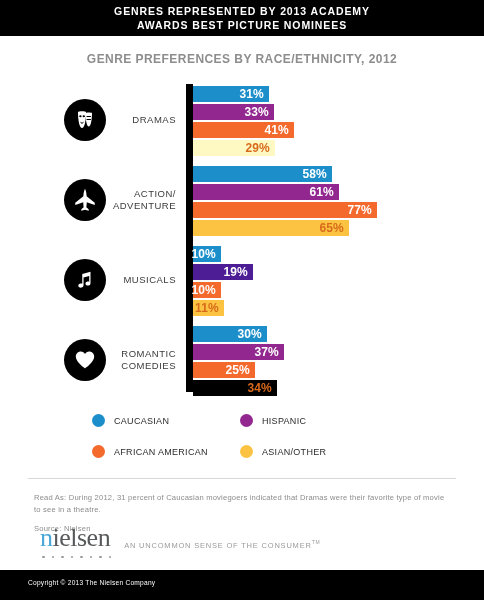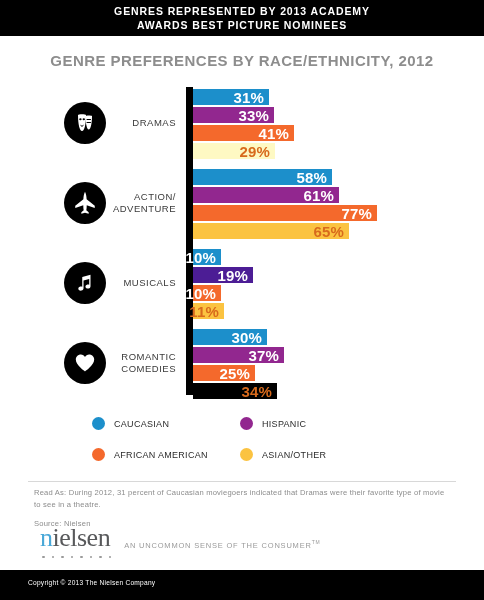--- a/index.html
+++ b/index.html
@@ -32,21 +32,21 @@
     font-weight: bold;
     letter-spacing: 0.9px;
     line-height: 14px;
     text-align: right;
     white-space: nowrap;
   }
 
   .subtitle {
     text-align: center;
     color: #8d8d8d;
-    font-size: 15px;
+    font-size: 12px;
     font-weight: bold;
     letter-spacing: 0.45px;
     margin-top: 16px;
   }
 
   
   .chart-area {
     position: relative;
     margin-top: 16px;
     height: 318px;
@@ -103,21 +103,21 @@
   .bar {
     height: 16px;
     position: relative;
     display: flex;
     align-items: center;
     justify-content: flex-end;
     box-sizing: border-box;
     padding-right: 5px;
   }
   .bar-value {
-    font-size: 15px;
+    font-size: 12px;
     font-weight: bold;
     color: #ffffff;
     letter-spacing: 0.2px;
     white-space: nowrap;
   }
   .bar.light .bar-value {
     color: #d86a1c;
   }
 
   
@@ -148,21 +148,21 @@
     white-space: nowrap;
   }
 
   
   .divider {
     height: 1px;
     background: #d8d8d8;
     margin: 2px 28px 0 28px;
   }
   .footnote {
-    margin: 5px 34px 0 34px;
+    margin: 13px 34px 0 34px;
     color: #8c8c8c;
     font-size: 7.6px;
     line-height: 12px;
     letter-spacing: 0.2px;
   }
   .source {
     margin: 8px 34px 0 34px;
     color: #8c8c8c;
     font-size: 7.6px;
     letter-spacing: 0.2px;

